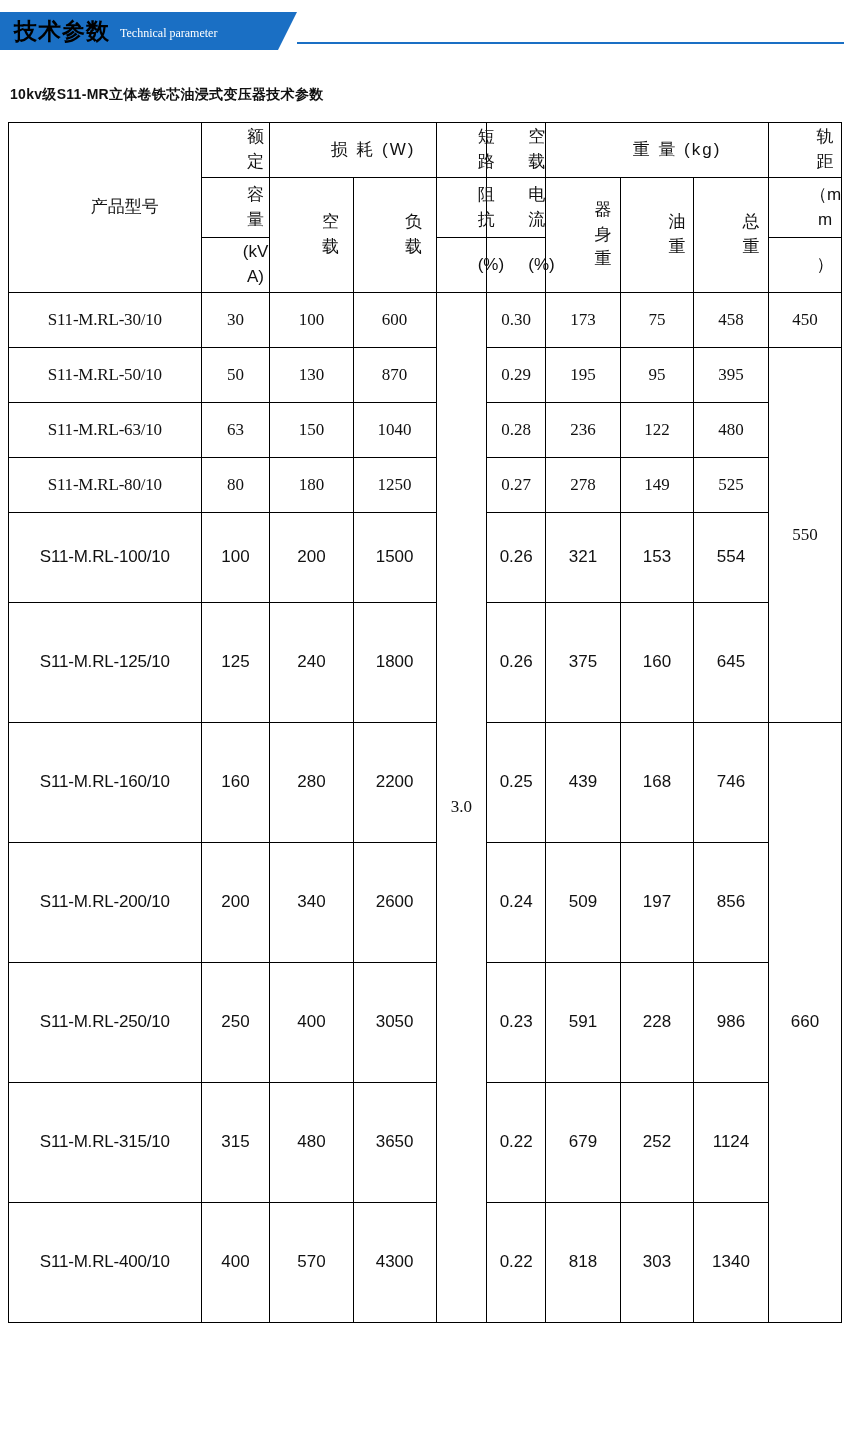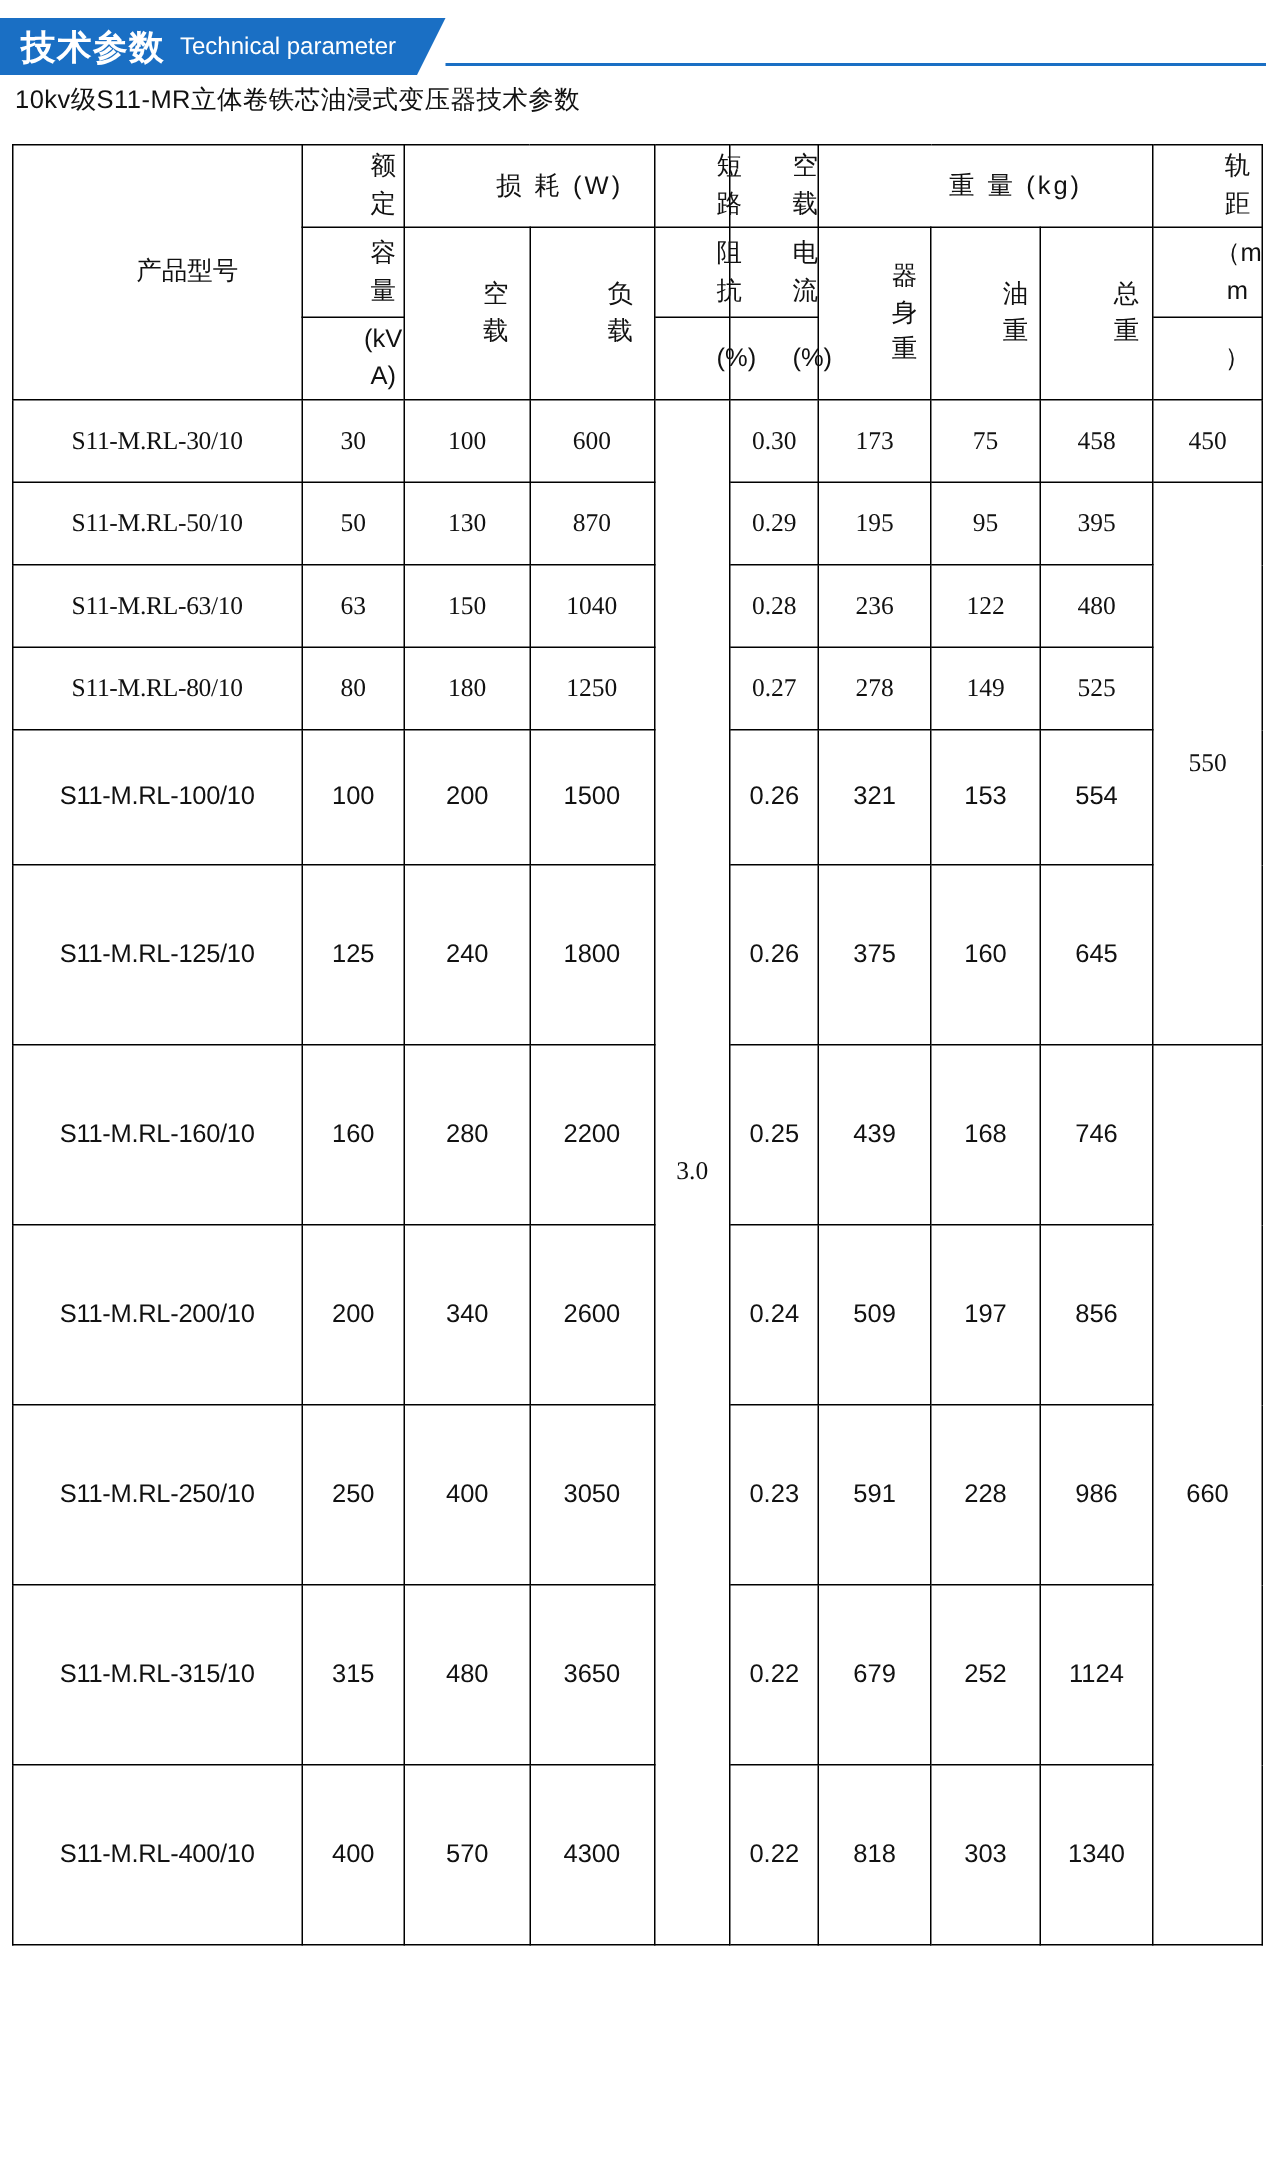--- a/index.html
+++ b/index.html
@@ -41,49 +41,50 @@
     content: "";
     position: absolute;
     right: -19px;
     top: 0;
     width: 0;
     height: 0;
     border-top: 38px solid #1a6fc4;
     border-right: 19px solid transparent;
   }
   .banner-cn {
-    color: #ffffff;
+    color: #000000;
     font-size: 23px;
     font-weight: bold;
     letter-spacing: 1px;
     margin-left: 14px;
     white-space: nowrap;
   }
   .banner-en {
     color: #ffffff;
-    font-size: 16px;
+    font-size: 12px;
     margin-left: 10px;
     white-space: nowrap;
     align-self: flex-end;
     margin-bottom: 9px;
+    font-family: Liberation Serif, serif;
   }
   .banner-rule {
     position: absolute;
     left: 297px;
     right: 6px;
     top: 30px;
     height: 2px;
     background: #1a6fc4;
   }
 
   
   .subtitle {
-    margin: 3px 0 0 10px;
-    font-size: 17px;
-    font-weight: normal;
+    margin: 34px 0 0 10px;
+    font-size: 14px;
+    font-weight: bold;
     color: #111111;
     letter-spacing: 0.3px;
   }
 
   
   .table-wrap {
     margin: 18px 8px 0 8px;
   }
   table.spec {
     border-collapse: collapse;

